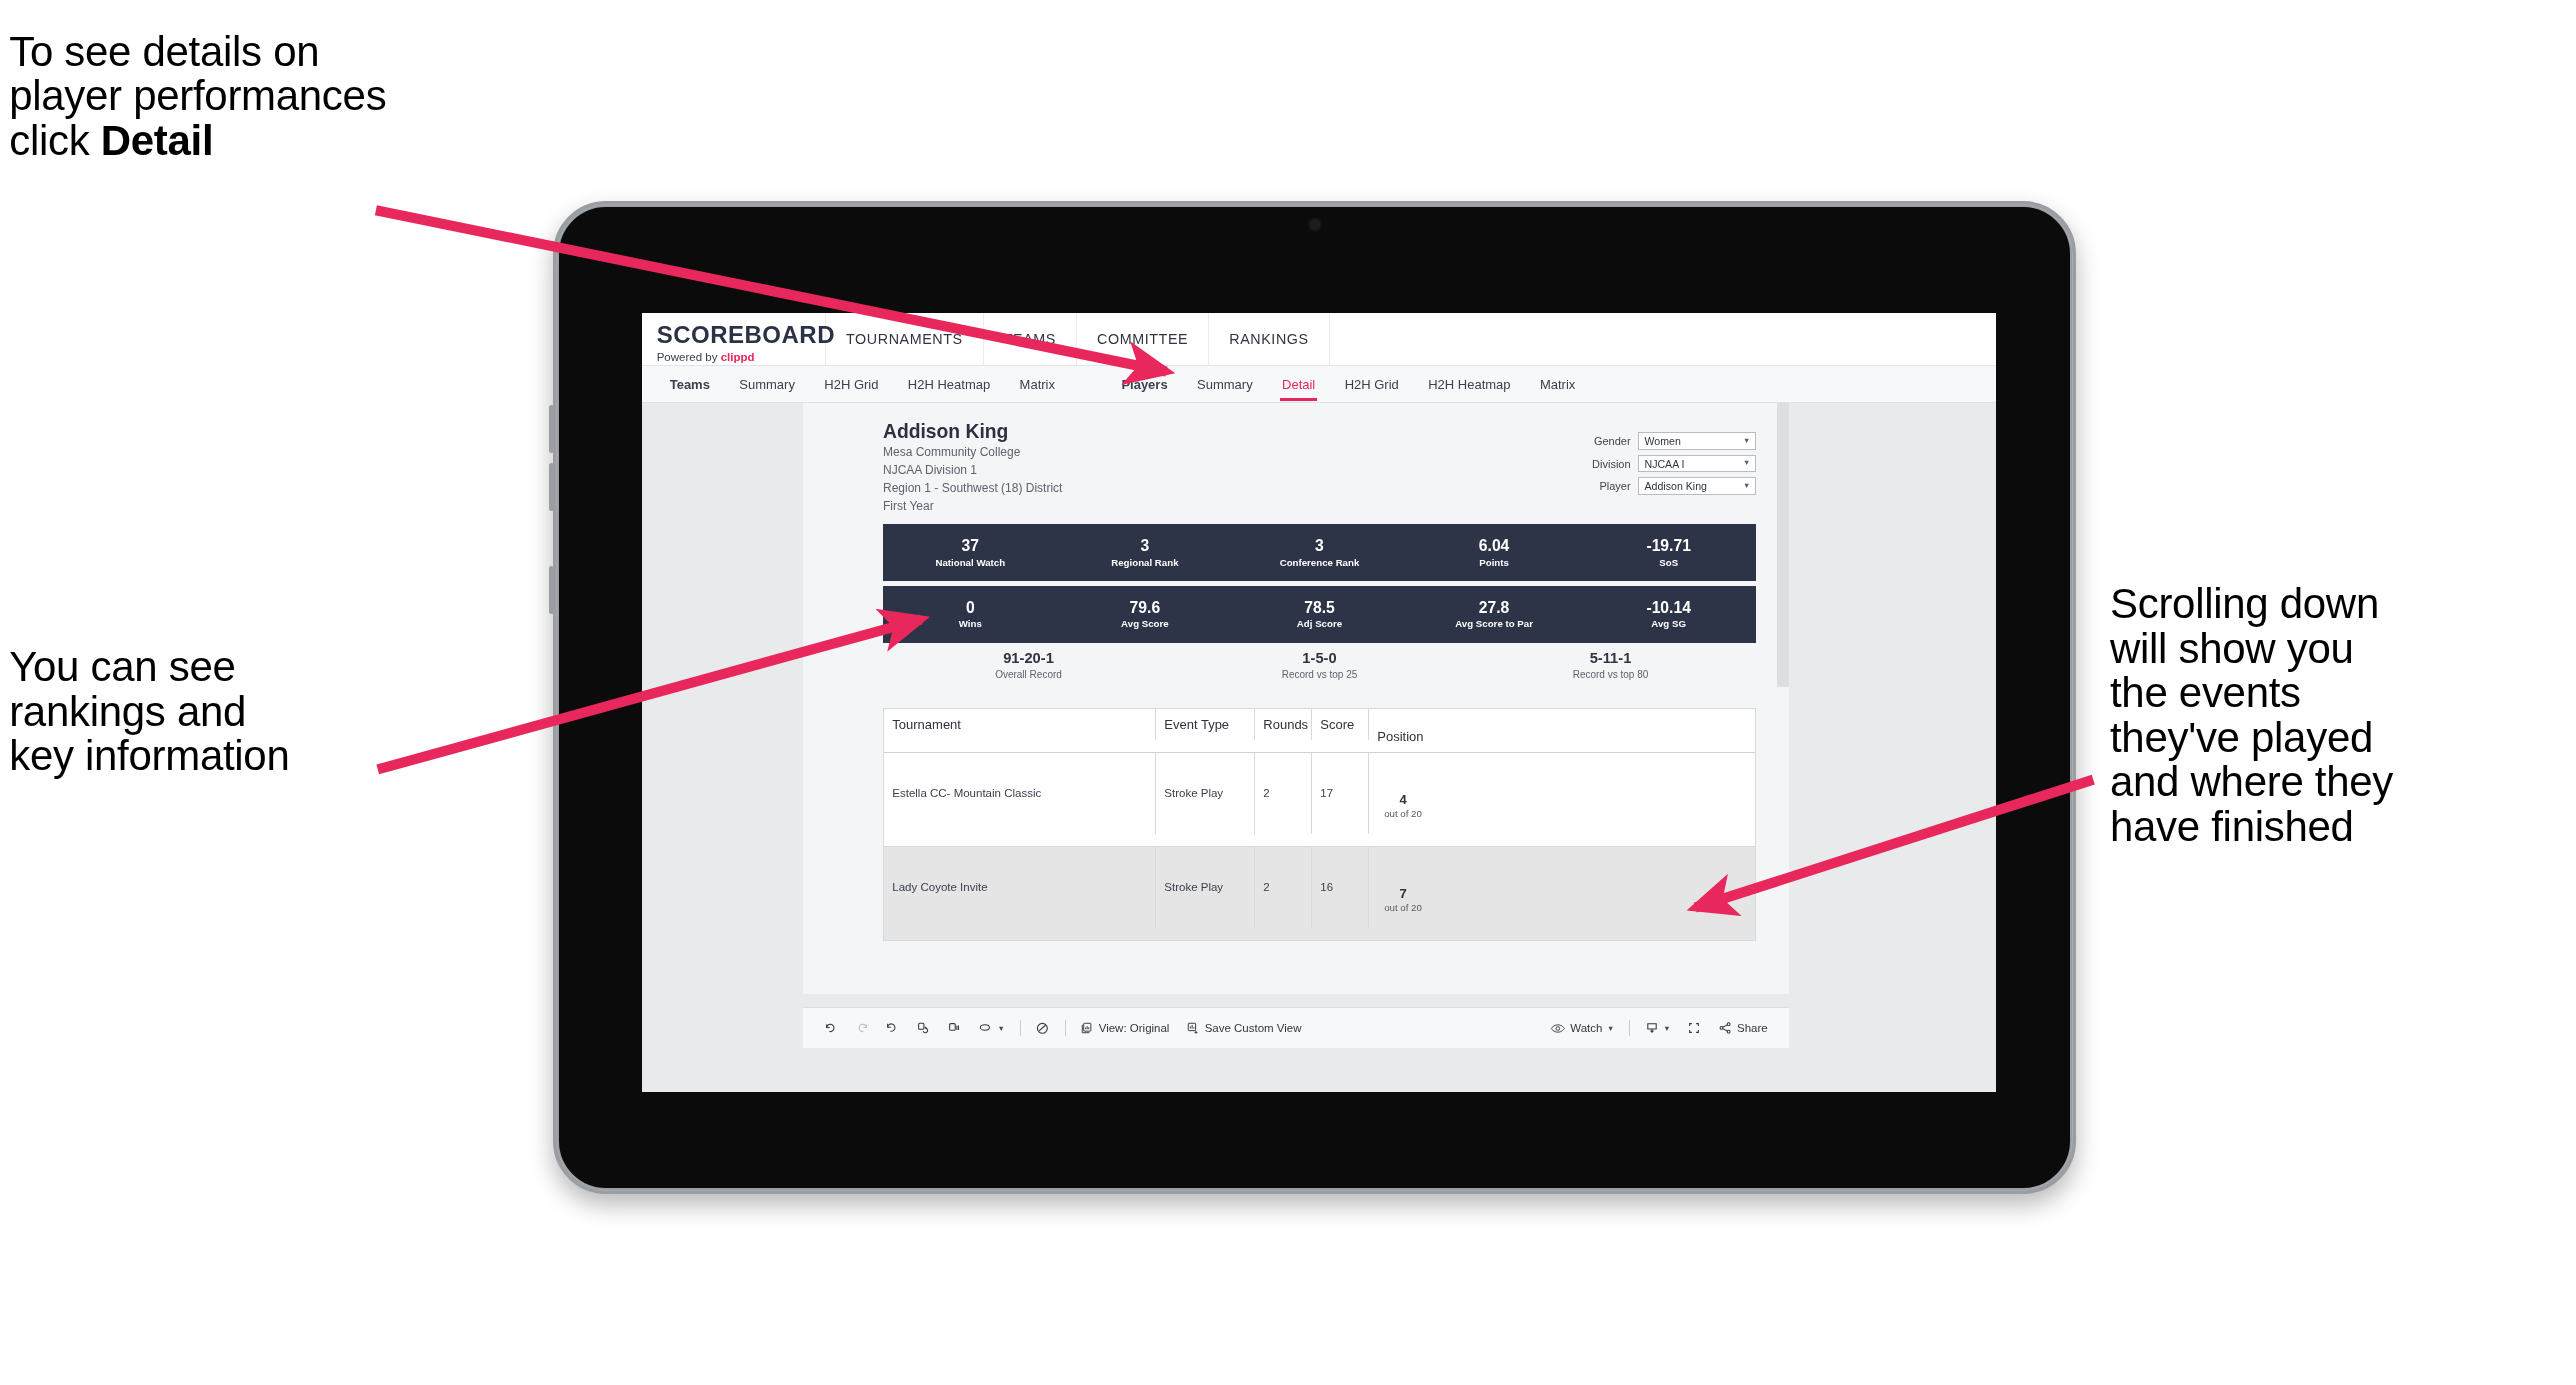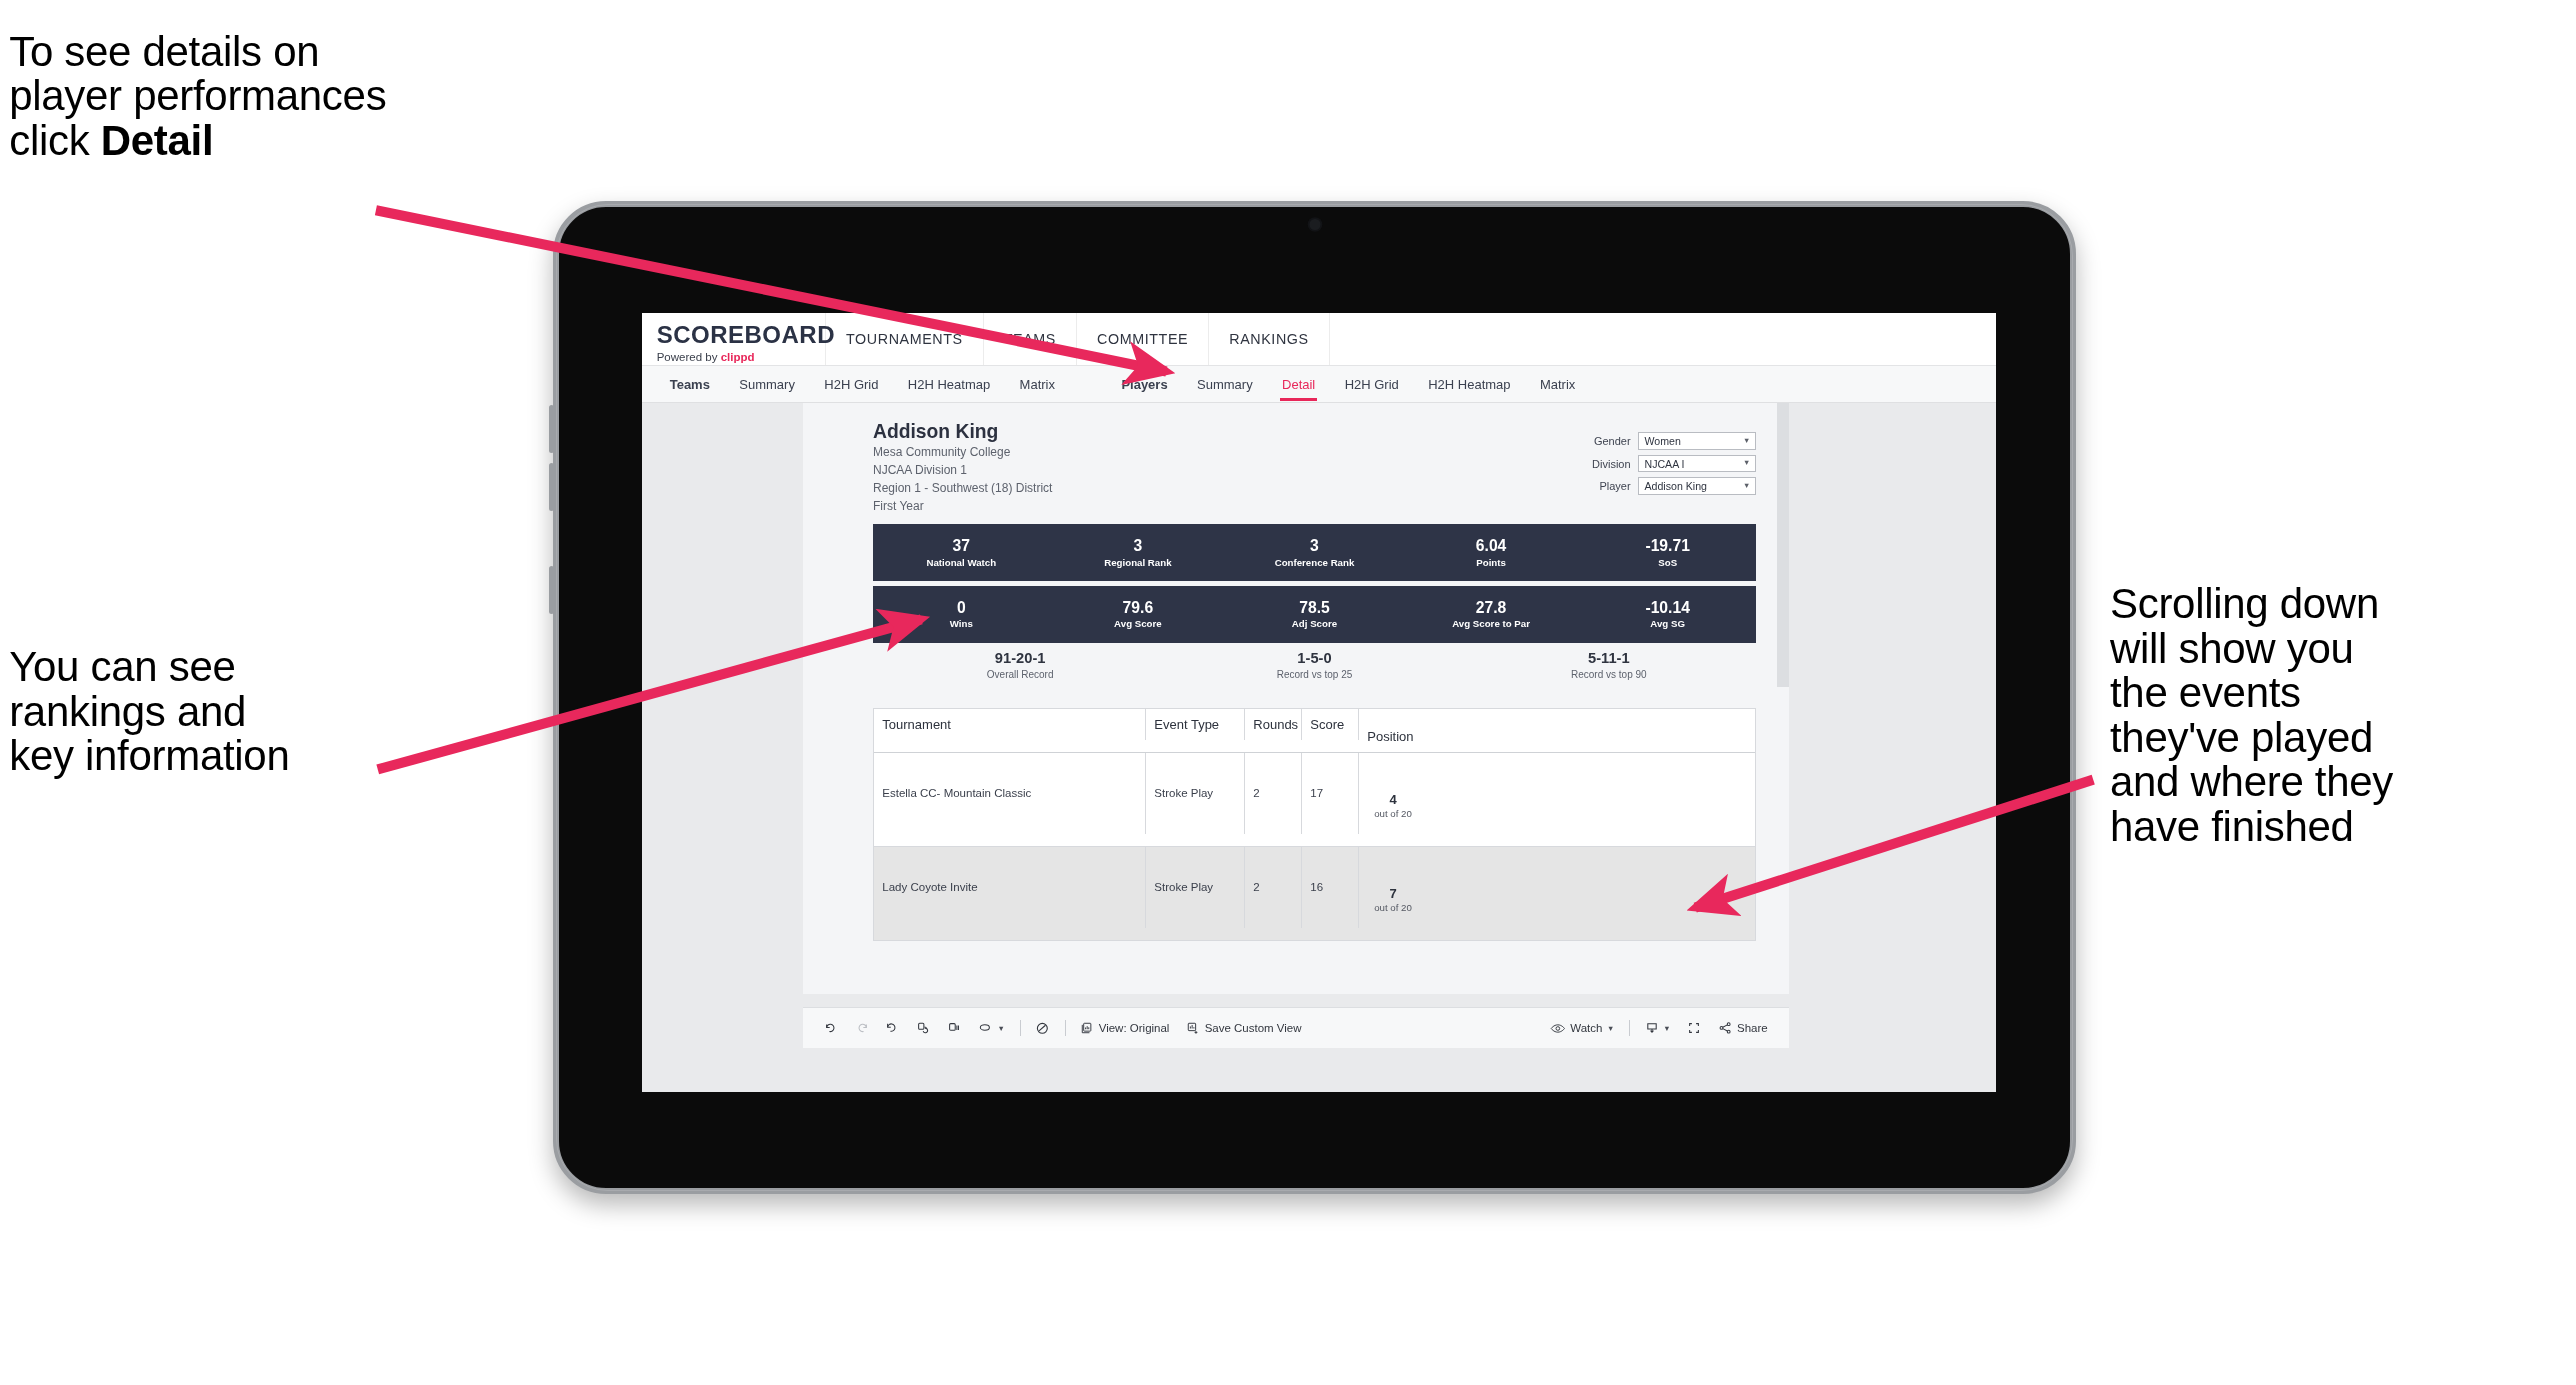--- a/index.html
+++ b/index.html
@@ -135,21 +135,21 @@
   }
   #sheet {
     position: absolute;
     left: 161px; top: 0;
     width: 986px;
     height: 591px;
     background: #f4f5f7;
   }
   #sheet-inner {
     position: absolute;
-    left: 7px; top: 0; right: 0;
+    left: 17px; top: 0; right: 0;
     padding: 16.6px 0 0 0;
   }
   
   #viz-scrollbar {
     position: absolute;
     right: 0px; top: 0px;
     width: 12px; height: 284px;
     background: #dcdee1;
   }
 
@@ -398,21 +398,21 @@
               <div class="record-cell">
                 <div class="record-val">91-20-1</div>
                 <div class="record-lbl">Overall Record</div>
               </div>
               <div class="record-cell">
                 <div class="record-val">1-5-0</div>
                 <div class="record-lbl">Record vs top 25</div>
               </div>
               <div class="record-cell">
                 <div class="record-val">5-11-1</div>
-                <div class="record-lbl">Record vs top 90</div>
+                <div class="record-lbl">Record vs top 80</div>
               </div>
             </div>
 
             <div id="tbl">
               <div class="trow head">
                 <div class="tcell c-tournament">Tournament</div>
                 <div class="tcell c-event">Event Type</div>
                 <div class="tcell c-rounds">Rounds</div>
                 <div class="tcell c-score">Score</div>
                 <div class="tcell c-position">Position</div>

